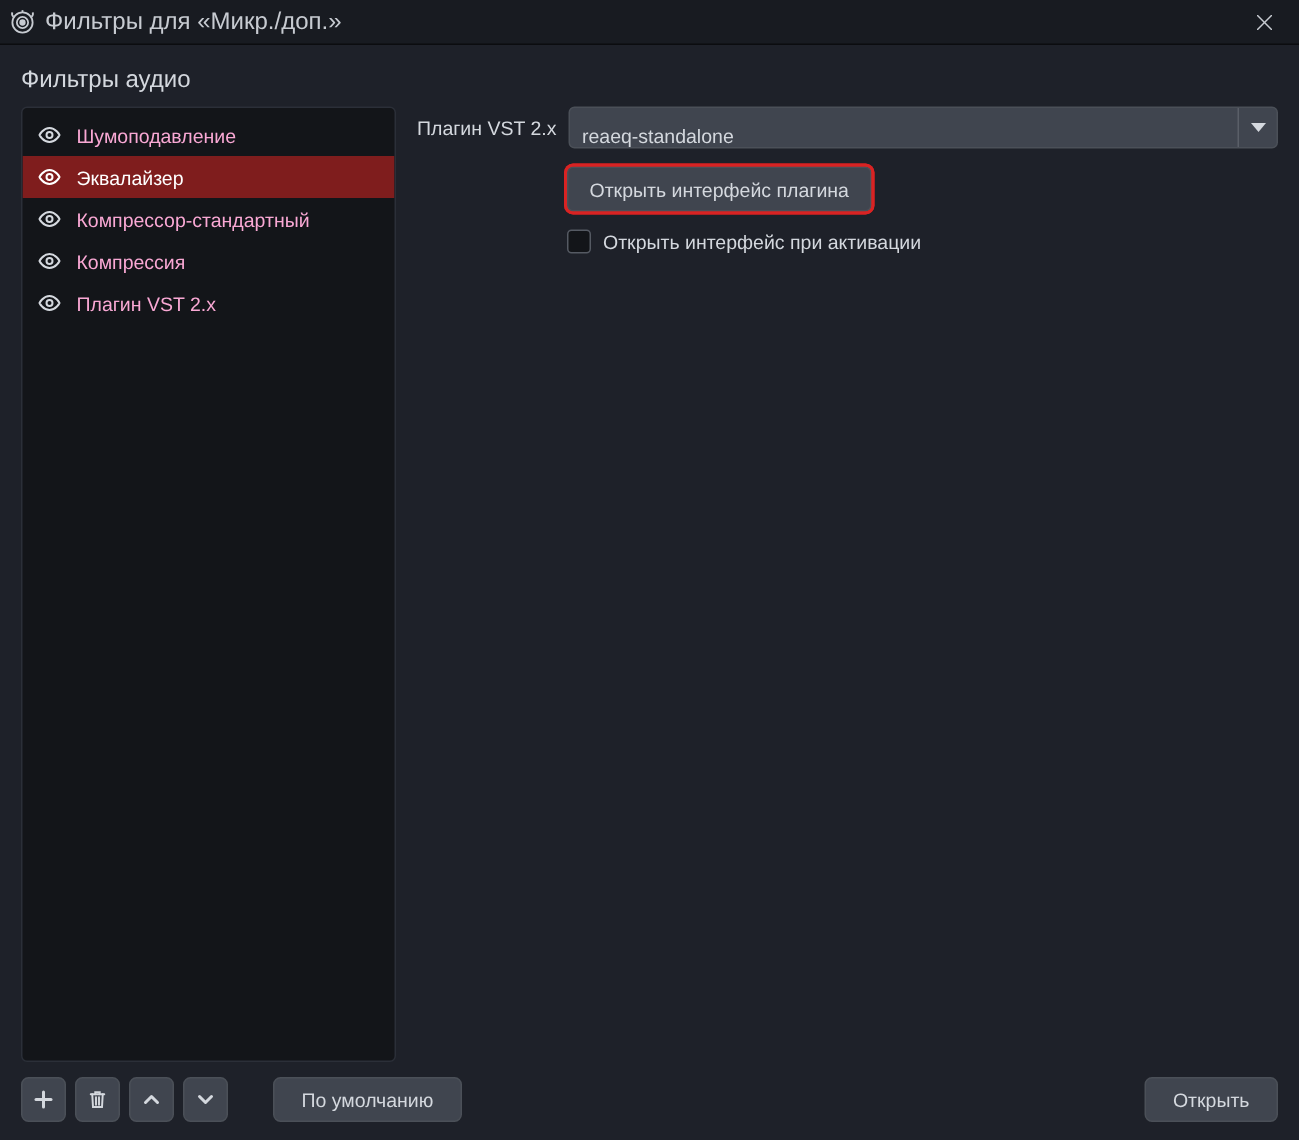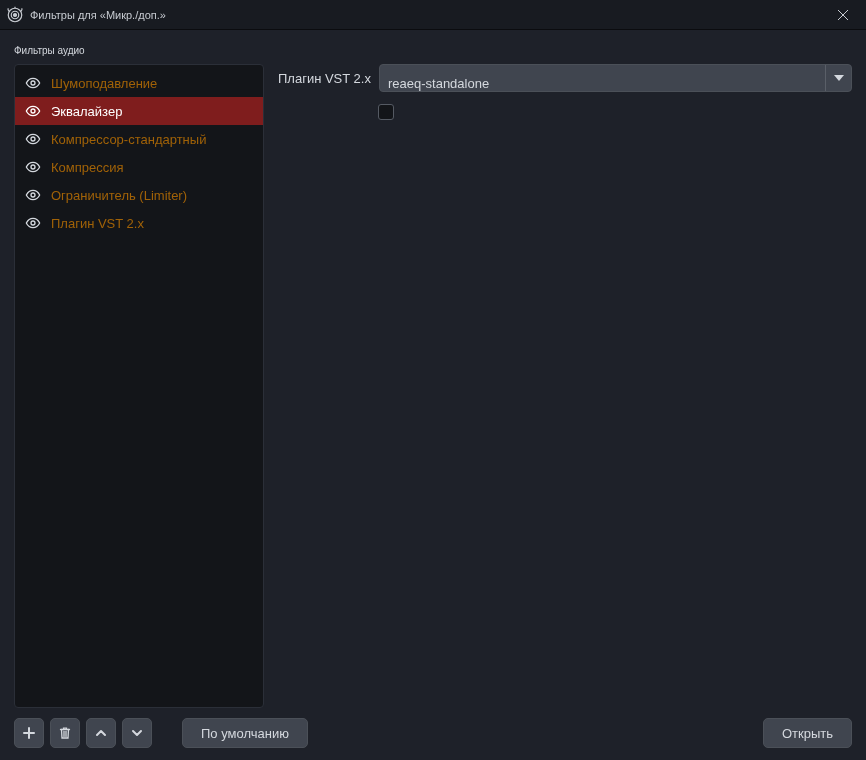--- a/index.html
+++ b/index.html
@@ -28,21 +28,21 @@
     .titlebar .app-icon {
       width: 18px;
       height: 18px;
       margin-right: 6px;
       display: inline-flex;
       align-items: center;
       justify-content: center;
     }
     .titlebar .title-text {
       color: #c7cbd1;
-      font-size: 11px;
+      font-size: 16px;
     }
     .titlebar .close-btn {
       position: absolute;
       right: 0;
       top: 0;
       width: 46px;
       height: 30px;
       display: flex;
       align-items: center;
       justify-content: center;
@@ -50,21 +50,21 @@
     }
     .close-btn svg { width: 10px; height: 10px; }
     .content {
       padding: 15px 14px 0 14px;
       height: calc(100% - 30px);
       display: flex;
       flex-direction: column;
     }
     .section-label {
       color: #d4d8de;
-      font-size: 10px;
+      font-size: 16px;
       margin-bottom: 8px;
     }
     .main-row {
       display: flex;
       flex: 1;
       gap: 14px;
       min-height: 0;
     }
     .filters-panel {
       width: 250px;
@@ -85,21 +85,21 @@
     .filter-item.selected {
       background: #7f1d1d;
     }
     .eye-icon {
       display:inline-flex;
       width:16px;height:16px;
       align-items:center;justify-content:center;
     }
     .eye-icon svg { width:16px; height:16px; }
     .filter-label {
-      color: #a16207;
+      color: #f9a8d4;
       font-size: 13px;
     }
     .filter-item.selected .filter-label { color: #fff; }
 
     .props-panel {
       flex: 1;
       display: flex;
       flex-direction: column;
       gap: 12px;
     }
@@ -251,49 +251,46 @@
           </span>
           <span class="filter-label">Компрессия</span>
         </div>
         <div class="filter-item">
           <span class="eye-icon">
             <svg viewBox="0 0 24 24" fill="none" stroke="#d4d8de" stroke-width="2" stroke-linecap="round" stroke-linejoin="round">
               <path d="M2 12s3.5-7 10-7 10 7 10 7-3.5 7-10 7S2 12 2 12z"></path>
               <circle cx="12" cy="12" r="3"></circle>
             </svg>
           </span>
-          <span class="filter-label">Ограничитель (Limiter)</span>
-        </div>
-        <div class="filter-item">
-          <span class="eye-icon">
-            <svg viewBox="0 0 24 24" fill="none" stroke="#d4d8de" stroke-width="2" stroke-linecap="round" stroke-linejoin="round">
-              <path d="M2 12s3.5-7 10-7 10 7 10 7-3.5 7-10 7S2 12 2 12z"></path>
-              <circle cx="12" cy="12" r="3"></circle>
-            </svg>
-          </span>
           <span class="filter-label">Плагин VST 2.x</span>
         </div>
       </div>
 
     <div class="props-panel">
       <div class="prop-row">
         <span class="prop-label">Плагин VST 2.x</span>
         <div class="dropdown">
           <span>reaeq-standalone</span>
           <span class="dd-arrow">
             <svg viewBox="0 0 10 6">
                 <path d="M0 0 L5 6 L10 0 Z" fill="#d4d8de"></path>
               </svg>
           </span>
         </div>
       </div>
 
+      <div class="prop-row indent">
+        <div class="open-btn">
+          <span>Открыть интерфейс плагина</span>
+        </div>
+      </div>
 
       <div class="checkbox-row indent">
         <div class="checkbox"></div>
+        <span>Открыть интерфейс при активации</span>
       </div>
     </div>
   </div>
 
   <div class="bottom-row">
     <div class="left-btns">
       <div class="icon-btn">
         <svg viewBox="0 0 14 14" stroke="#d4d8de" stroke-width="2" stroke-linecap="round">
             <line x1="7" y1="2" x2="7" y2="12"></line>
             <line x1="2" y1="7" x2="12" y2="7"></line>

